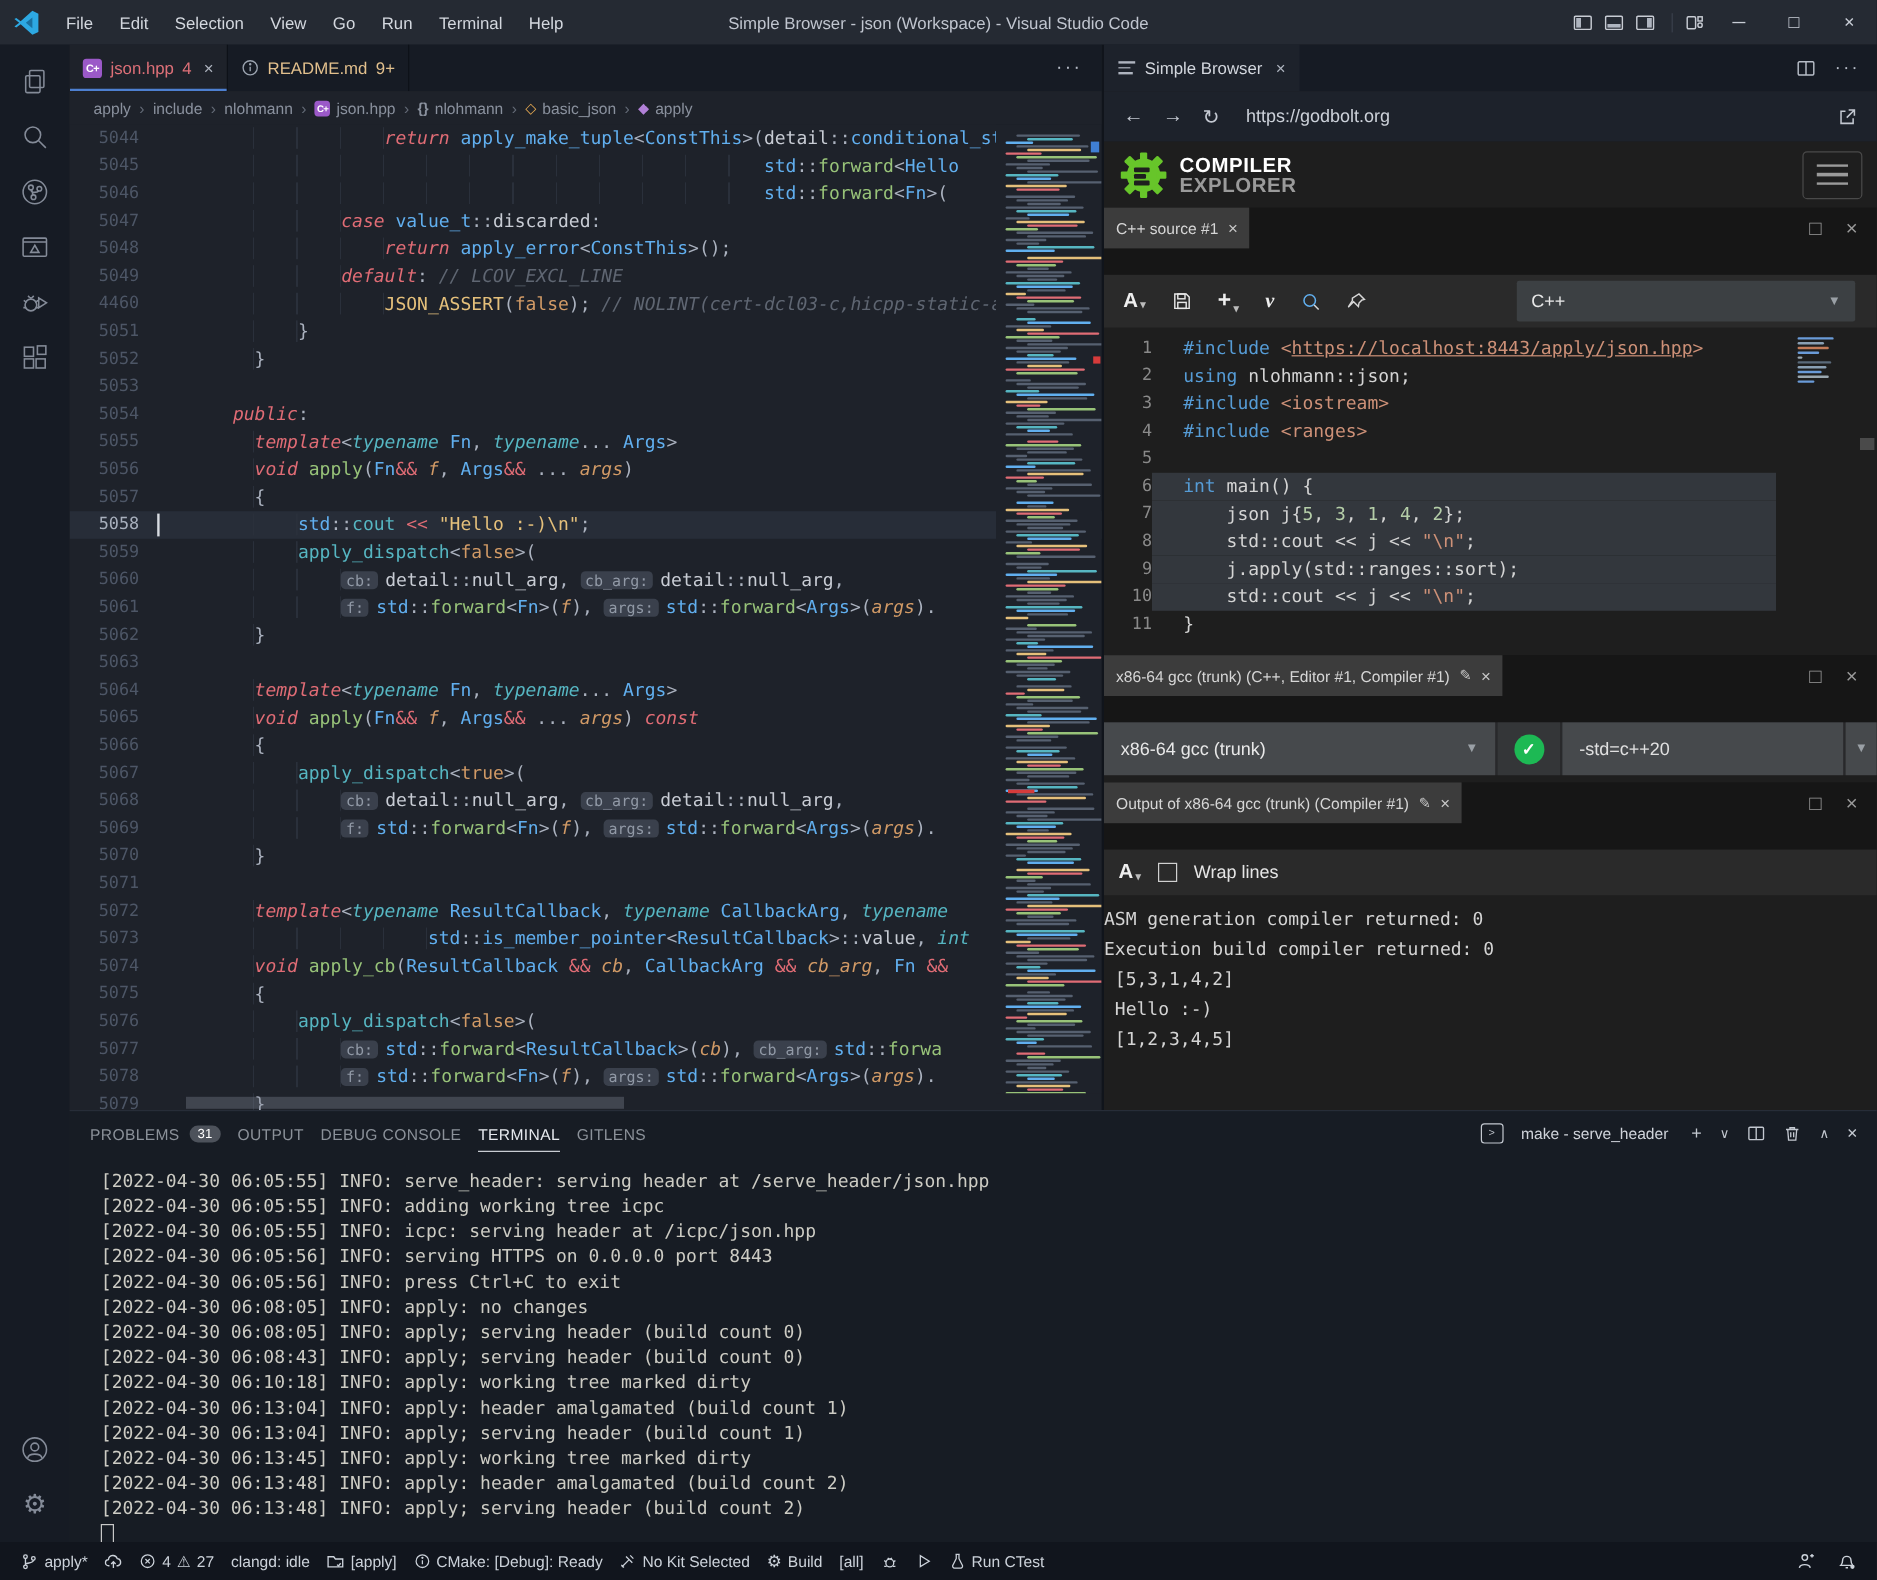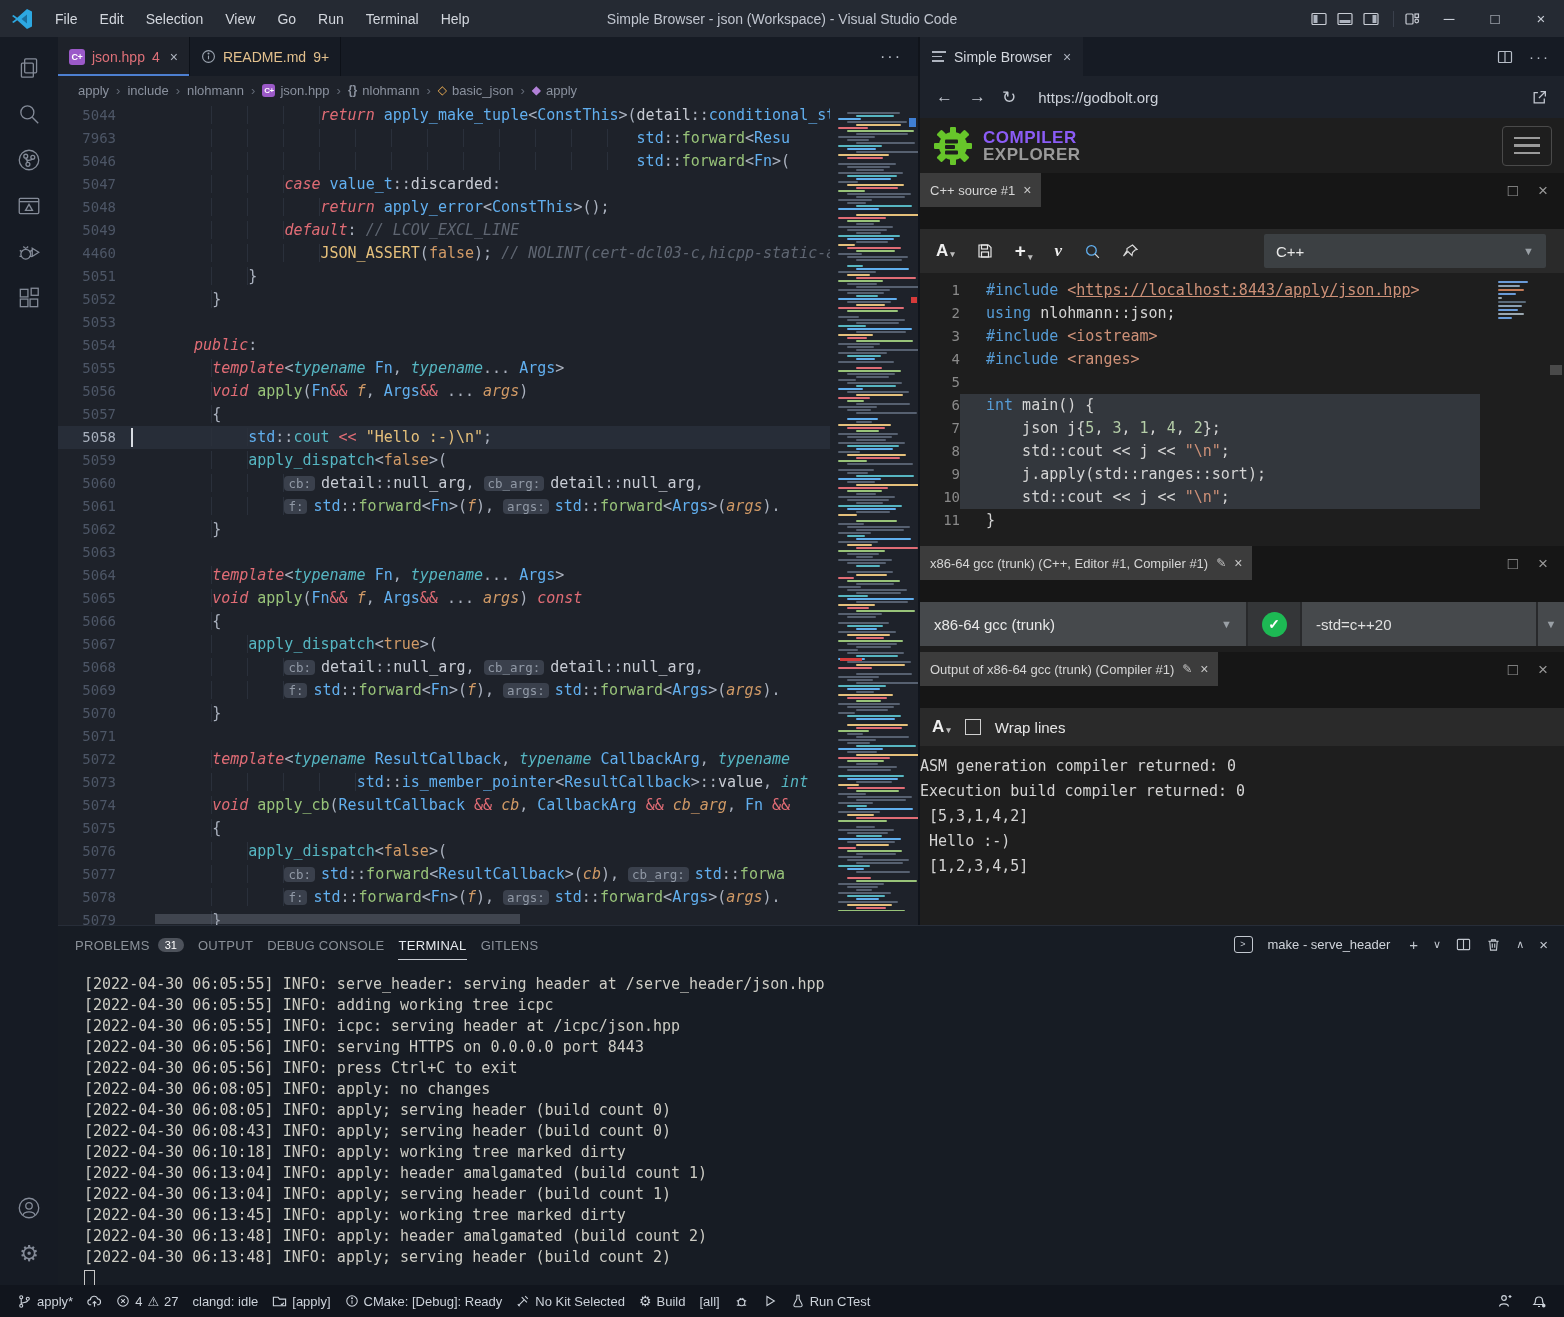--- a/index.html
+++ b/index.html
@@ -80,21 +80,21 @@
   .listic i{height:1.5px;background:#aeb4bf;}
   .listic i:nth-child(1){width:14px}.listic i:nth-child(2){width:10px}.listic i:nth-child(3){width:12px}
   .b-actions{margin-left:auto;display:flex;align-items:center;gap:16px;padding-right:14px;color:#b8bec8;}
   .urlbar{height:42px;background:#1d222b;display:flex;align-items:center;gap:16px;padding:0 16px;color:#b8bec8;flex:none;}
   .urlbar .nav{font-size:17px;color:#c3c8d1;}
   .url-text{font-size:15px;color:#ccd1d9;margin-left:6px;flex:1;}
   
   .godbolt{flex:1;display:flex;flex-direction:column;background:#1e1e1e;min-height:0;font-family:"Liberation Sans",sans-serif;}
   .ce-header{height:55px;display:flex;align-items:center;padding:0 12px;flex:none;}
   .ce-logo-text{margin-left:9px;font-weight:bold;font-size:17px;line-height:17px;letter-spacing:.5px;}
-  .ce-logo-text .l1{color:#8b5cf6;}
+  .ce-logo-text .l1{color:#ffffff;}
   .ce-logo-text .l2{color:#9a9a9a;}
   .hamburger{margin-left:auto;width:48px;height:38px;border:1px solid #4a4a4a;border-radius:4px;display:flex;flex-direction:column;justify-content:center;gap:5px;align-items:center;}
   .hamburger i{width:26px;height:2.5px;background:#9a9a9a;}
   .pane-tabrow{height:34px;background:#161616;display:flex;align-items:stretch;flex:none;}
   .pane-tabrow.tall{height:56px;align-items:flex-start;}
   .gl-tab{background:#3c3c3c;color:#d6d6d6;font-size:13px;display:flex;align-items:center;gap:8px;padding:0 10px;height:34px;}
   .gl-x{color:#c8c8c8;font-size:14px;}
   .gl-pencil{color:#c8c8c8;font-size:12px;}
   .pane-ics{margin-left:auto;display:flex;gap:20px;align-items:center;color:#9a9a9a;font-size:17px;padding:8px 16px 0 0;}
   .src-toolbar{height:44px;background:#2a2a2a;display:flex;align-items:center;gap:22px;padding:0 16px;flex:none;color:#d8d8d8;}
@@ -309,21 +309,21 @@
               </span>
               <span class="bc-sep">›</span>
             <span class="bc-item">
                 <span class="bc-method">◆</span>
                 <span>apply</span>
               </span>
           </div>
           <div class="code-area">
             <div>
                 <div class="crow"><span class="ln">5044</span><span class="lc"><span class="tk-sp">                </span><span class="tk-k">return </span><span class="tk-fb">apply_make_tuple</span><span class="tk-p">&lt;</span><span class="tk-t">ConstThis</span><span class="tk-p">&gt;(</span><span class="tk-w">detail</span><span class="tk-p">::</span><span class="tk-fb">conditional_static</span></span></div>
-                <div class="crow"><span class="ln">7963</span><span class="lc"><span class="tk-sp">                                                   </span><span class="tk-t">std</span><span class="tk-p">::</span><span class="tk-fg">forward</span><span class="tk-p">&lt;</span><span class="tk-t">Resu</span></span></div>
+                <div class="crow"><span class="ln">5045</span><span class="lc"><span class="tk-sp">                                                   </span><span class="tk-t">std</span><span class="tk-p">::</span><span class="tk-fg">forward</span><span class="tk-p">&lt;</span><span class="tk-t">Hello</span></span></div>
                 <div class="crow"><span class="ln">5046</span><span class="lc"><span class="tk-sp">                                                   </span><span class="tk-t">std</span><span class="tk-p">::</span><span class="tk-fg">forward</span><span class="tk-p">&lt;</span><span class="tk-t">Fn</span><span class="tk-p">&gt;(</span></span></div>
                 <div class="crow"><span class="ln">5047</span><span class="lc"><span class="tk-sp">            </span><span class="tk-k">case </span><span class="tk-t">value_t</span><span class="tk-p">::</span><span class="tk-w">discarded</span><span class="tk-p">:</span></span></div>
                 <div class="crow"><span class="ln">5048</span><span class="lc"><span class="tk-sp">                </span><span class="tk-k">return </span><span class="tk-fb">apply_error</span><span class="tk-p">&lt;</span><span class="tk-t">ConstThis</span><span class="tk-p">&gt;();</span></span></div>
                 <div class="crow"><span class="ln">5049</span><span class="lc"><span class="tk-sp">            </span><span class="tk-k">default</span><span class="tk-p">: </span><span class="tk-c">// LCOV_EXCL_LINE</span></span></div>
                 <div class="crow"><span class="ln">4460</span><span class="lc"><span class="tk-sp">                </span><span class="tk-m">JSON_ASSERT</span><span class="tk-p">(</span><span class="tk-b">false</span><span class="tk-p">); </span><span class="tk-c">// NOLINT(cert-dcl03-c,hicpp-static-assert</span></span></div>
                 <div class="crow"><span class="ln">5051</span><span class="lc"><span class="tk-sp">        </span><span class="tk-p">}</span></span></div>
                 <div class="crow"><span class="ln">5052</span><span class="lc"><span class="tk-sp">    </span><span class="tk-p">}</span></span></div>
                 <div class="crow"><span class="ln">5053</span><span class="lc"></span></div>
                 <div class="crow"><span class="ln">5054</span><span class="lc"><span class="tk-sp">  </span><span class="tk-k">public</span><span class="tk-p">:</span></span></div>
                 <div class="crow"><span class="ln">5055</span><span class="lc"><span class="tk-sp">    </span><span class="tk-k">template</span><span class="tk-p">&lt;</span><span class="tk-ty">typename</span><span class="tk-p"> </span><span class="tk-t">Fn</span><span class="tk-p">, </span><span class="tk-ty">typename</span><span class="tk-p">... </span><span class="tk-t">Args</span><span class="tk-p">&gt;</span></span></div>

